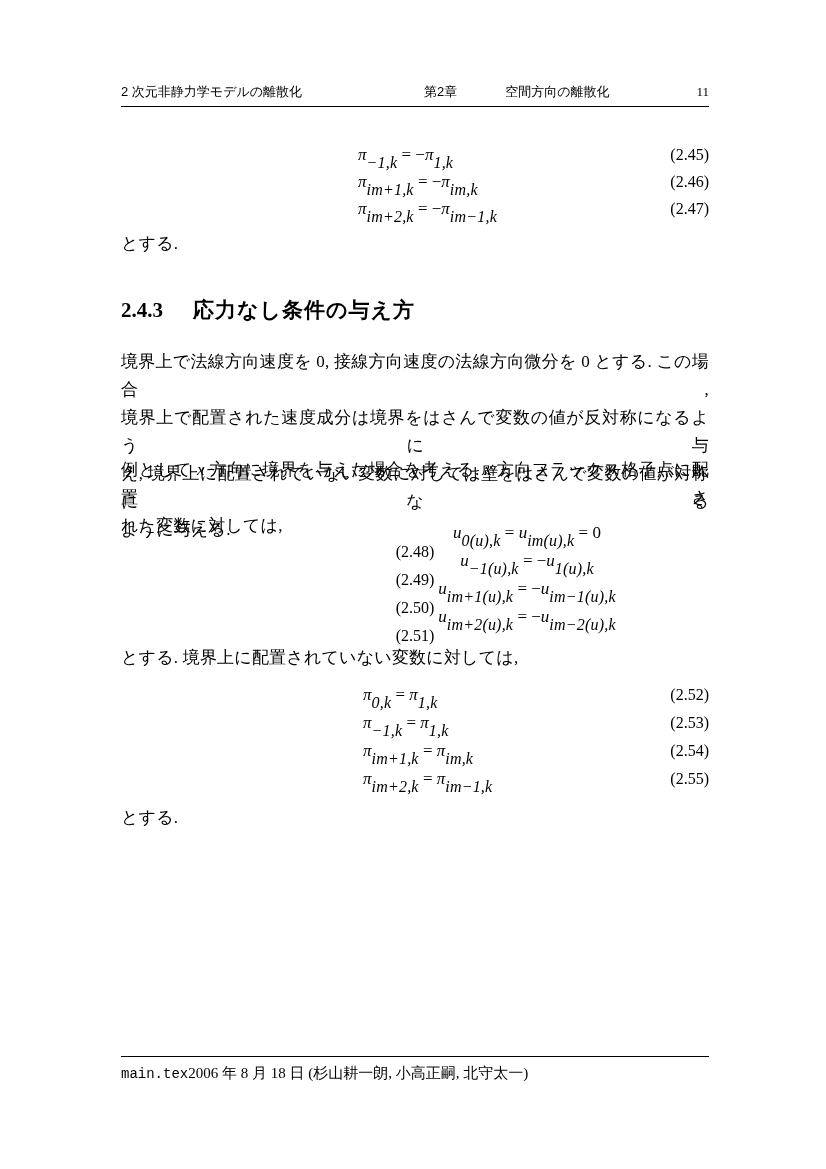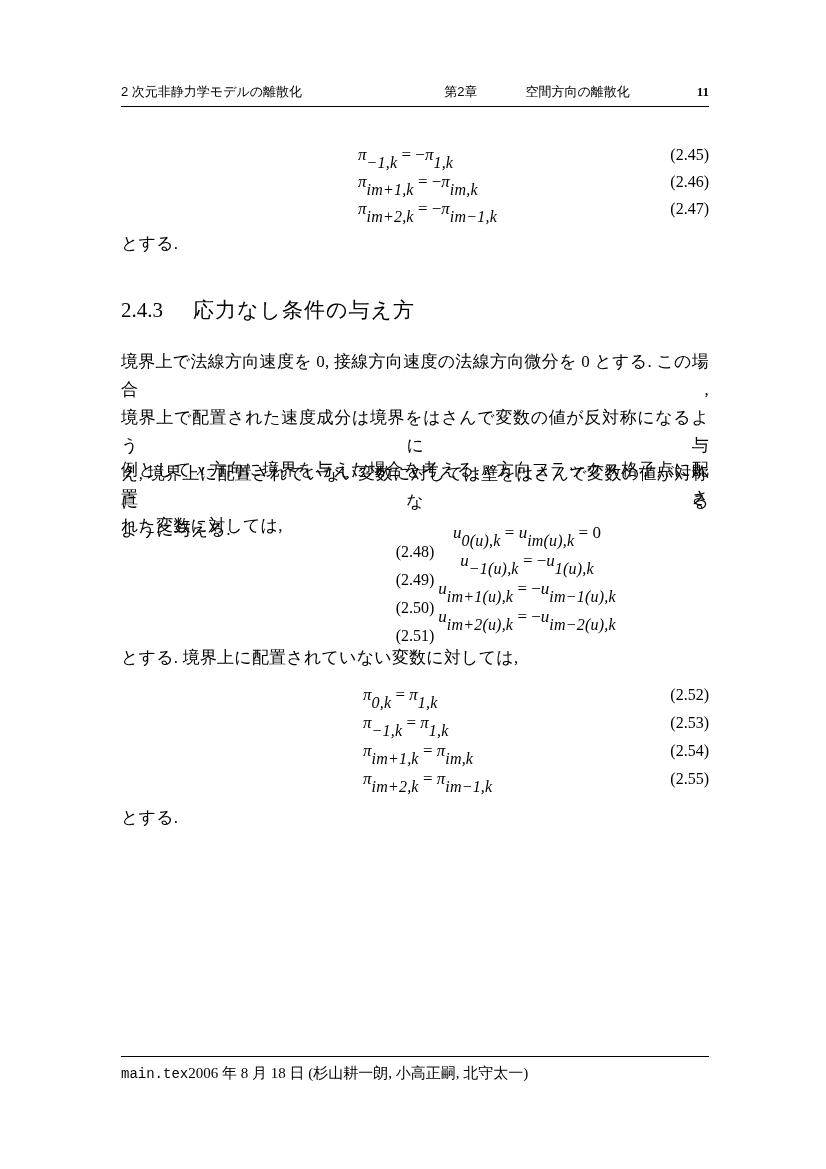--- a/index.html
+++ b/index.html
@@ -15,23 +15,23 @@
   .page-header {
     left: 121px; top: 83px; width: 588px;
     display: flex; justify-content: space-between; align-items: flex-end;
     border-bottom: 1.5px solid #000; padding-bottom: 5px;
     font-family: "Liberation Sans", "DejaVu Sans", sans-serif;
     font-size: 13px; line-height: 18px;
   }
   .header-right { display: flex; align-items: flex-end; gap: 32px; }
   .chapter-title { margin-left: 16px; }
   .page-number {
-    margin-left: 35px;
+    margin-left: 55px;
     font-family: "Liberation Serif", "DejaVu Serif", serif;
-    font-weight: bold;
+    font-weight: normal;
   }
 
   
   .eq-group { left: 121px; width: 588px; }
   .eq-group-1 { top: 141px; }
   .eq-group-2 { top: 523px; }
   .eq-group-3 { top: 681px; }
   .eq-row {
     display: flex; justify-content: space-between; align-items: center;
     height: 27px; font-size: 17px;
@@ -61,21 +61,21 @@
 
   .p-tosuru-1 { top: 230px; }
   .p-body-1  { top: 348px; }
   .p-body-2  { top: 456px; }
   .p-mid     { top: 644px; }
   .p-tosuru-2{ top: 804px; }
 
   
   .section-heading {
     left: 121px; top: 297px; width: 588px;
-    font-size: 21px; font-weight: normal; line-height: 26px;
+    font-size: 21px; font-weight: bold; line-height: 26px;
     display: flex; align-items: flex-start;
   }
   .section-number { font-family: "Liberation Serif", "DejaVu Serif", serif; }
   .section-title {
     font-family: "Liberation Sans", "DejaVu Sans", sans-serif;
     margin-left: 30px; letter-spacing: 1px;
   }
 
   
   .page-footer {

